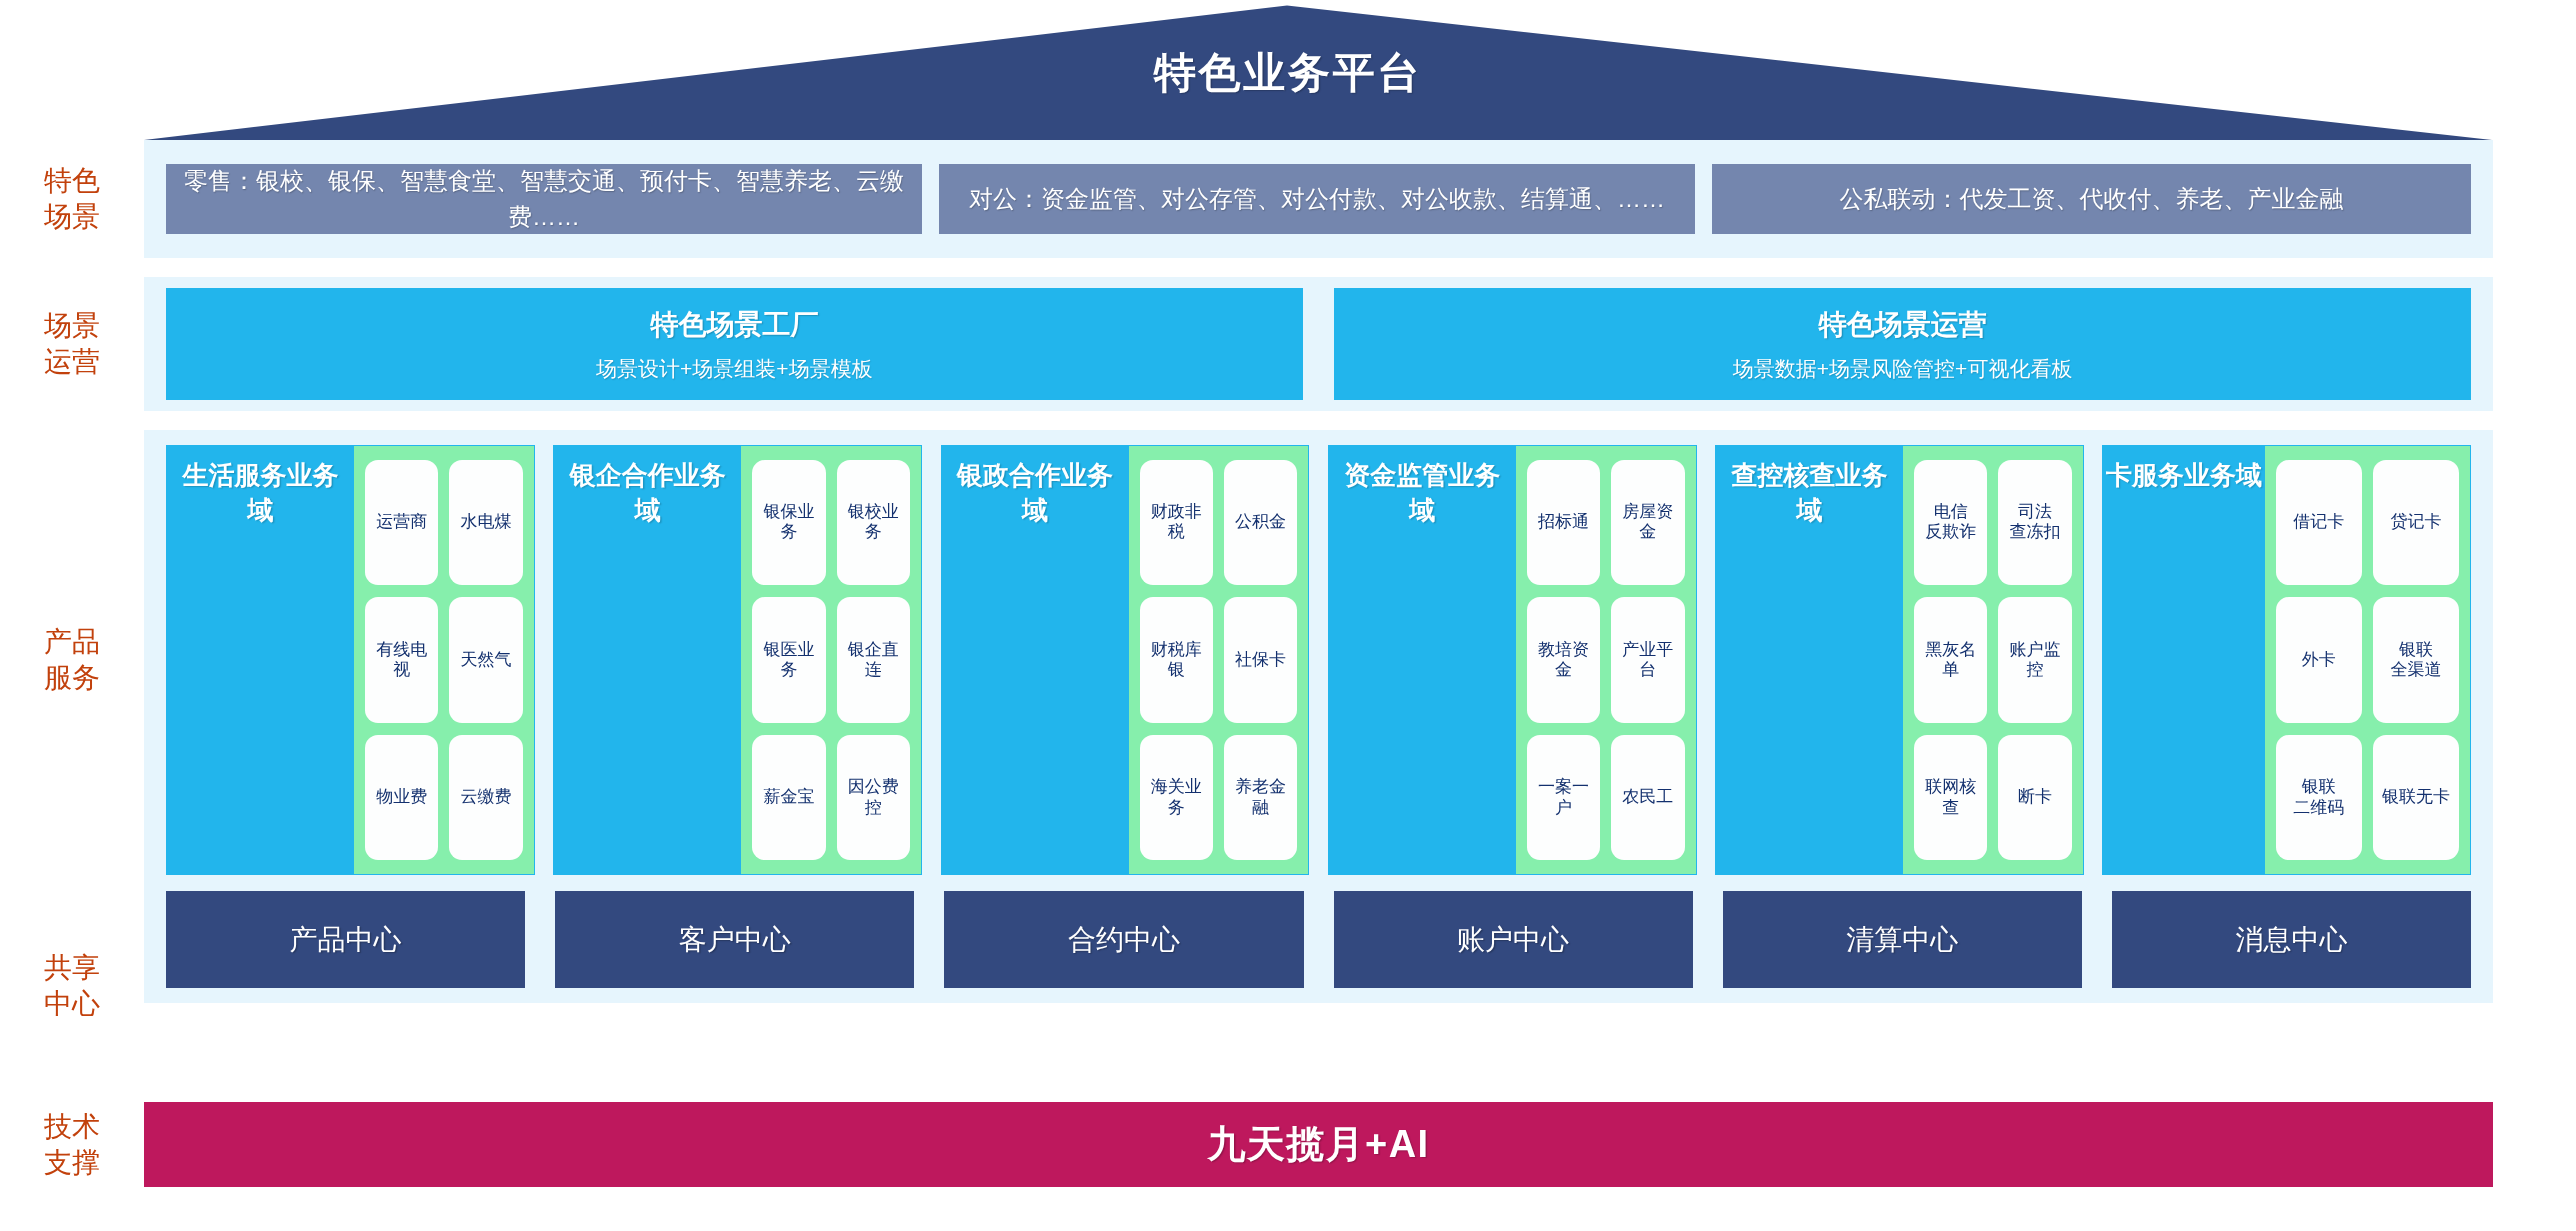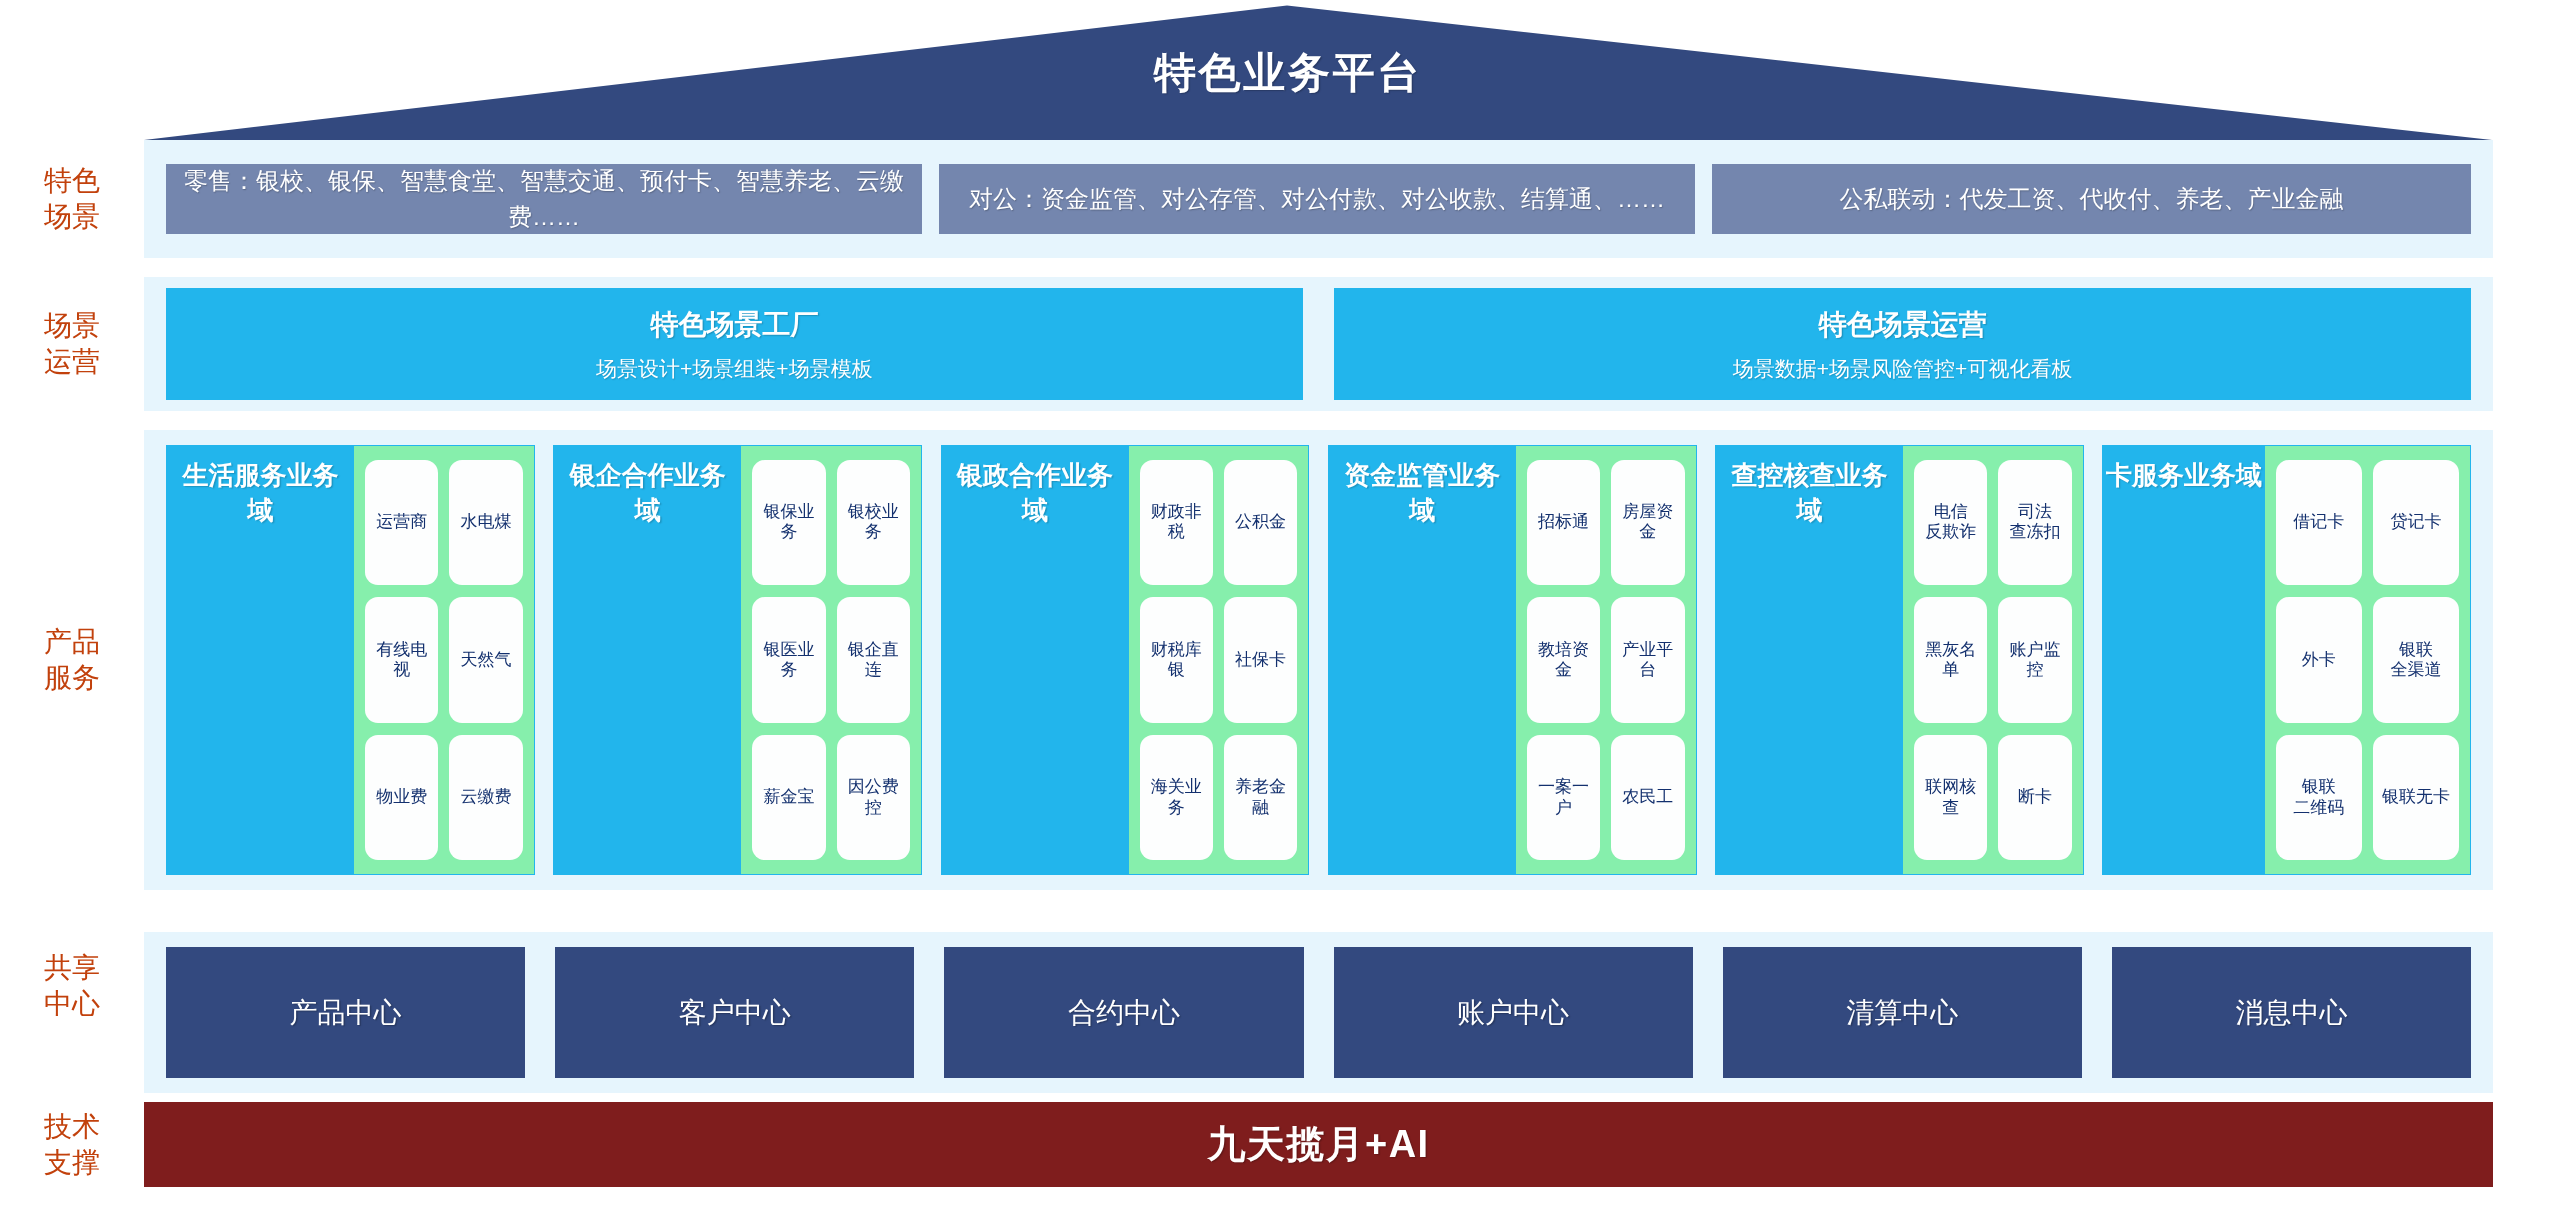--- a/index.html
+++ b/index.html
@@ -93,21 +93,21 @@
   .center-box {
     flex:1 1 0; background:#33497f; color:#fff;
     display:flex; align-items:center; justify-content:center;
     font-size:28px; font-weight:normal;
     text-shadow:1.4px 1.4px 1.4px rgba(0,0,0,0.25);
   }
 
   
   .tech-bar {
     position:absolute; left:144px; width:2349px;
-    background:#7f1d1d; color:#fff;
+    background:#be185d; color:#fff;
     display:flex; align-items:center; justify-content:center;
     font-size:38px; font-weight:bold; letter-spacing:1.4px;
     text-shadow:1.4px 1.4px 1.4px rgba(0,0,0,0.22);
   }
 </style>
 </head>
 <body>
 
 <div id="page">
 
@@ -290,21 +290,21 @@
             </div>
           </div>
         </div>
       </div>
   </div>
 
   <div class="row-label" style="top:909px;height:153px;">
     <span>共享</span>
     <span>中心</span>
   </div>
-  <div class="panel" style="top:932px;height:161px;">
+  <div class="panel" style="top:876px;height:127px;">
     <div class="centers-row" id="centers-row">
 
     <div class="center-box">产品中心</div>
         <div class="center-box">客户中心</div>
         <div class="center-box">合约中心</div>
         <div class="center-box">账户中心</div>
         <div class="center-box">清算中心</div>
         <div class="center-box">消息中心</div>
       </div>
   </div>

